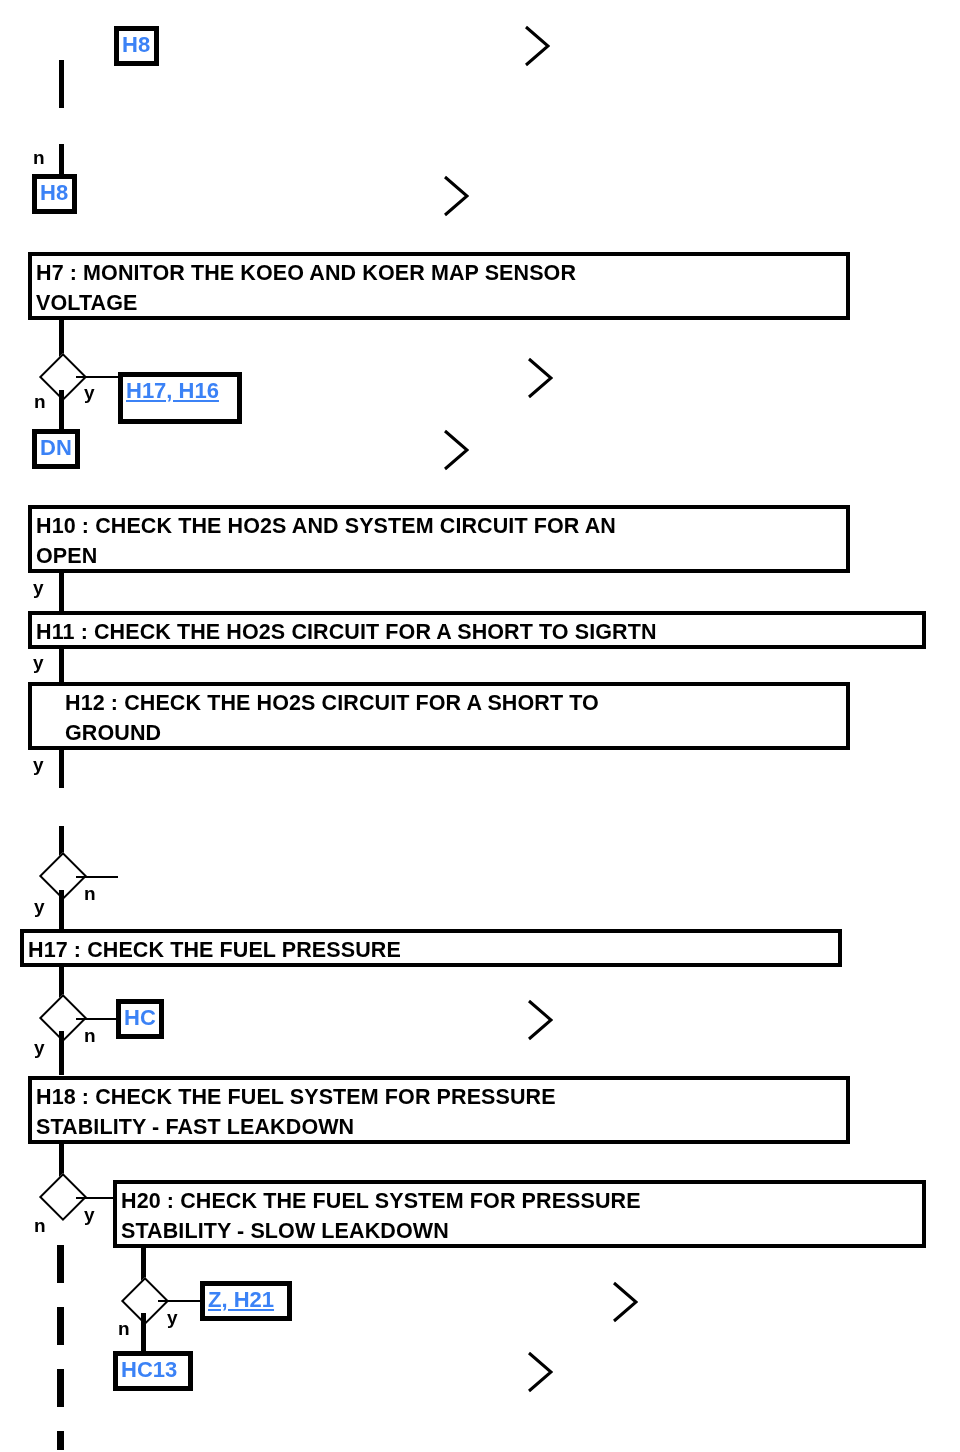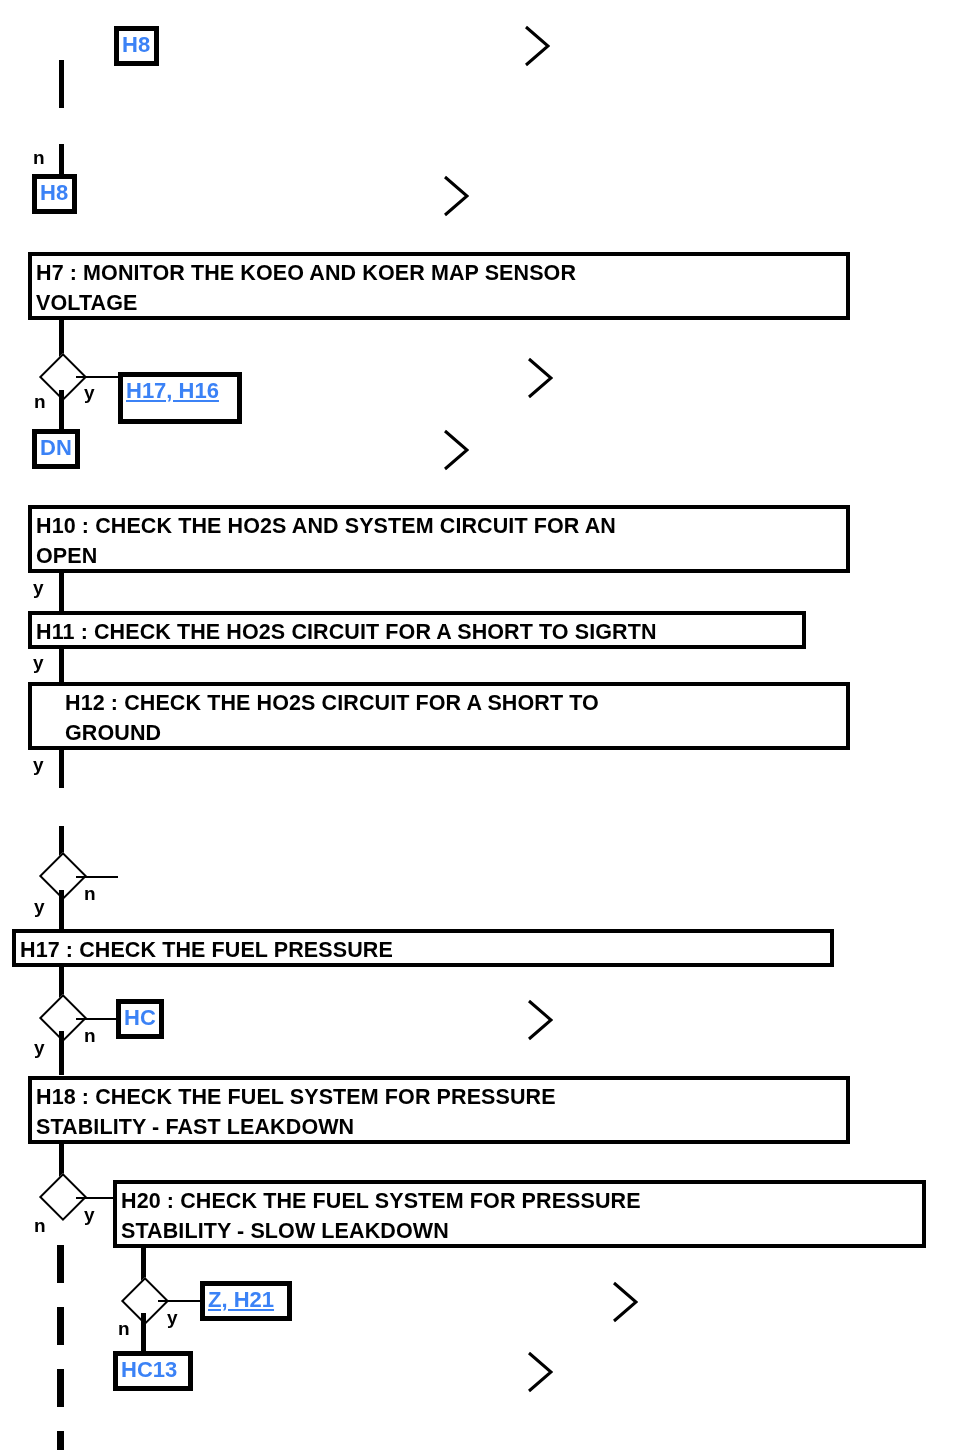--- a/index.html
+++ b/index.html
@@ -155,21 +155,21 @@
       <polyline points="2,2 24,21 2,40" fill="none" stroke="#000000" stroke-width="3"></polyline>
     </svg>
   </div>
 
   <div class="box" style="left:28px; top:505px; width:822px; height:68px;">H10 : CHECK THE HO2S AND SYSTEM CIRCUIT FOR AN
 OPEN</div>
 
   <div class="blabel" style="left:33px; top:578px;">y</div>
   <div class="vline" style="left:59px; top:573px; height:38px;"></div>
 
-  <div class="box" style="left:28px; top:611px; width:778px; height:38px;">H11 : CHECK THE HO2S CIRCUIT FOR A SHORT TO SIGRTN</div>
+  <div class="box" style="left:28px; top:611px; width:898px; height:38px;">H11 : CHECK THE HO2S CIRCUIT FOR A SHORT TO SIGRTN</div>
 
   <div class="blabel" style="left:33px; top:653px;">y</div>
   <div class="vline" style="left:59px; top:649px; height:33px;"></div>
 
   <div class="box" style="left:28px; top:682px; width:822px; height:68px;padding-left:33px;">H12 : CHECK THE HO2S CIRCUIT FOR A SHORT TO
 GROUND</div>
 
   <div class="blabel" style="left:33px; top:755px;">y</div>
   <div class="vline" style="left:59px; top:750px; height:38px;"></div>
 
@@ -180,21 +180,21 @@
 
   <div class="blabel" style="left:84px; top:884px;">n</div>
 
   <div class="blabel" style="left:34px; top:897px;">y</div>
 
   <div class="hline-thin" style="left:76px; top:876px; width:42px;"></div>
 
 
   <div class="vline" style="left:59px; top:890px; height:40px;"></div>
 
-  <div class="box" style="left:12px; top:929px; width:822px; height:38px;">H17 : CHECK THE FUEL PRESSURE</div>
+  <div class="box" style="left:20px; top:929px; width:822px; height:38px;">H17 : CHECK THE FUEL PRESSURE</div>
 
   <div class="vline" style="left:59px; top:967px; height:34px;"></div>
 
   <div class="diamond" style="left:46px; top:1001px;"></div>
 
   <div class="blabel" style="left:84px; top:1026px;">n</div>
 
   <div class="blabel" style="left:34px; top:1038px;">y</div>
 
   <div class="hline-thin" style="left:76px; top:1018px; width:42px;"></div>

